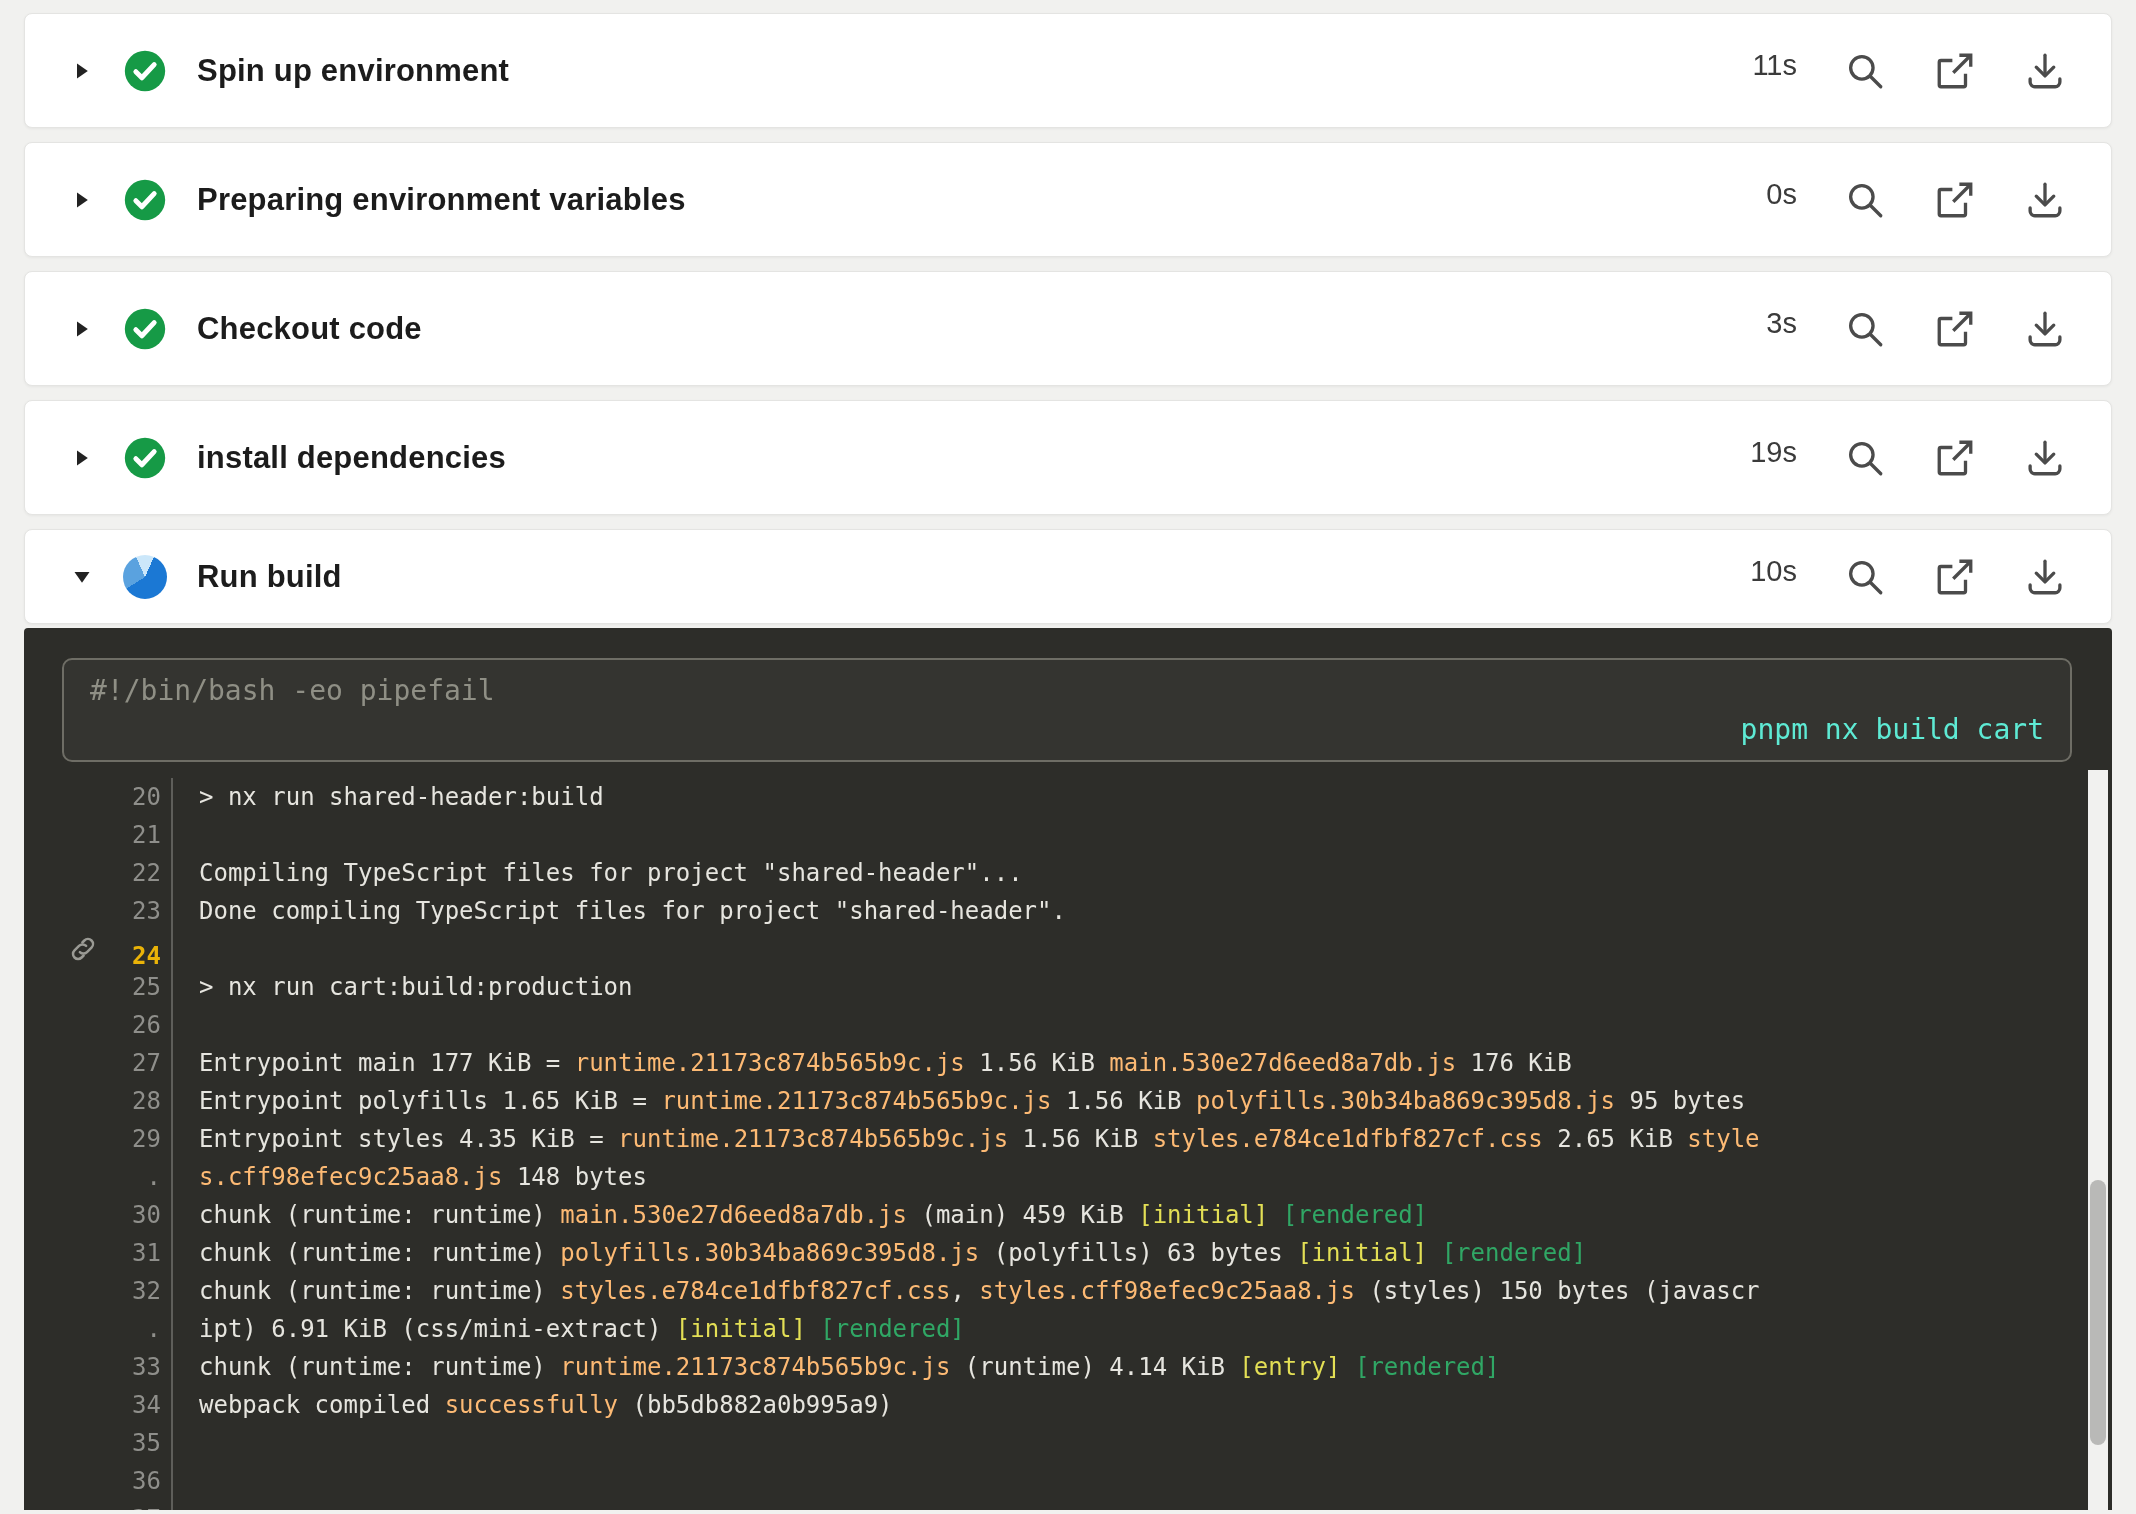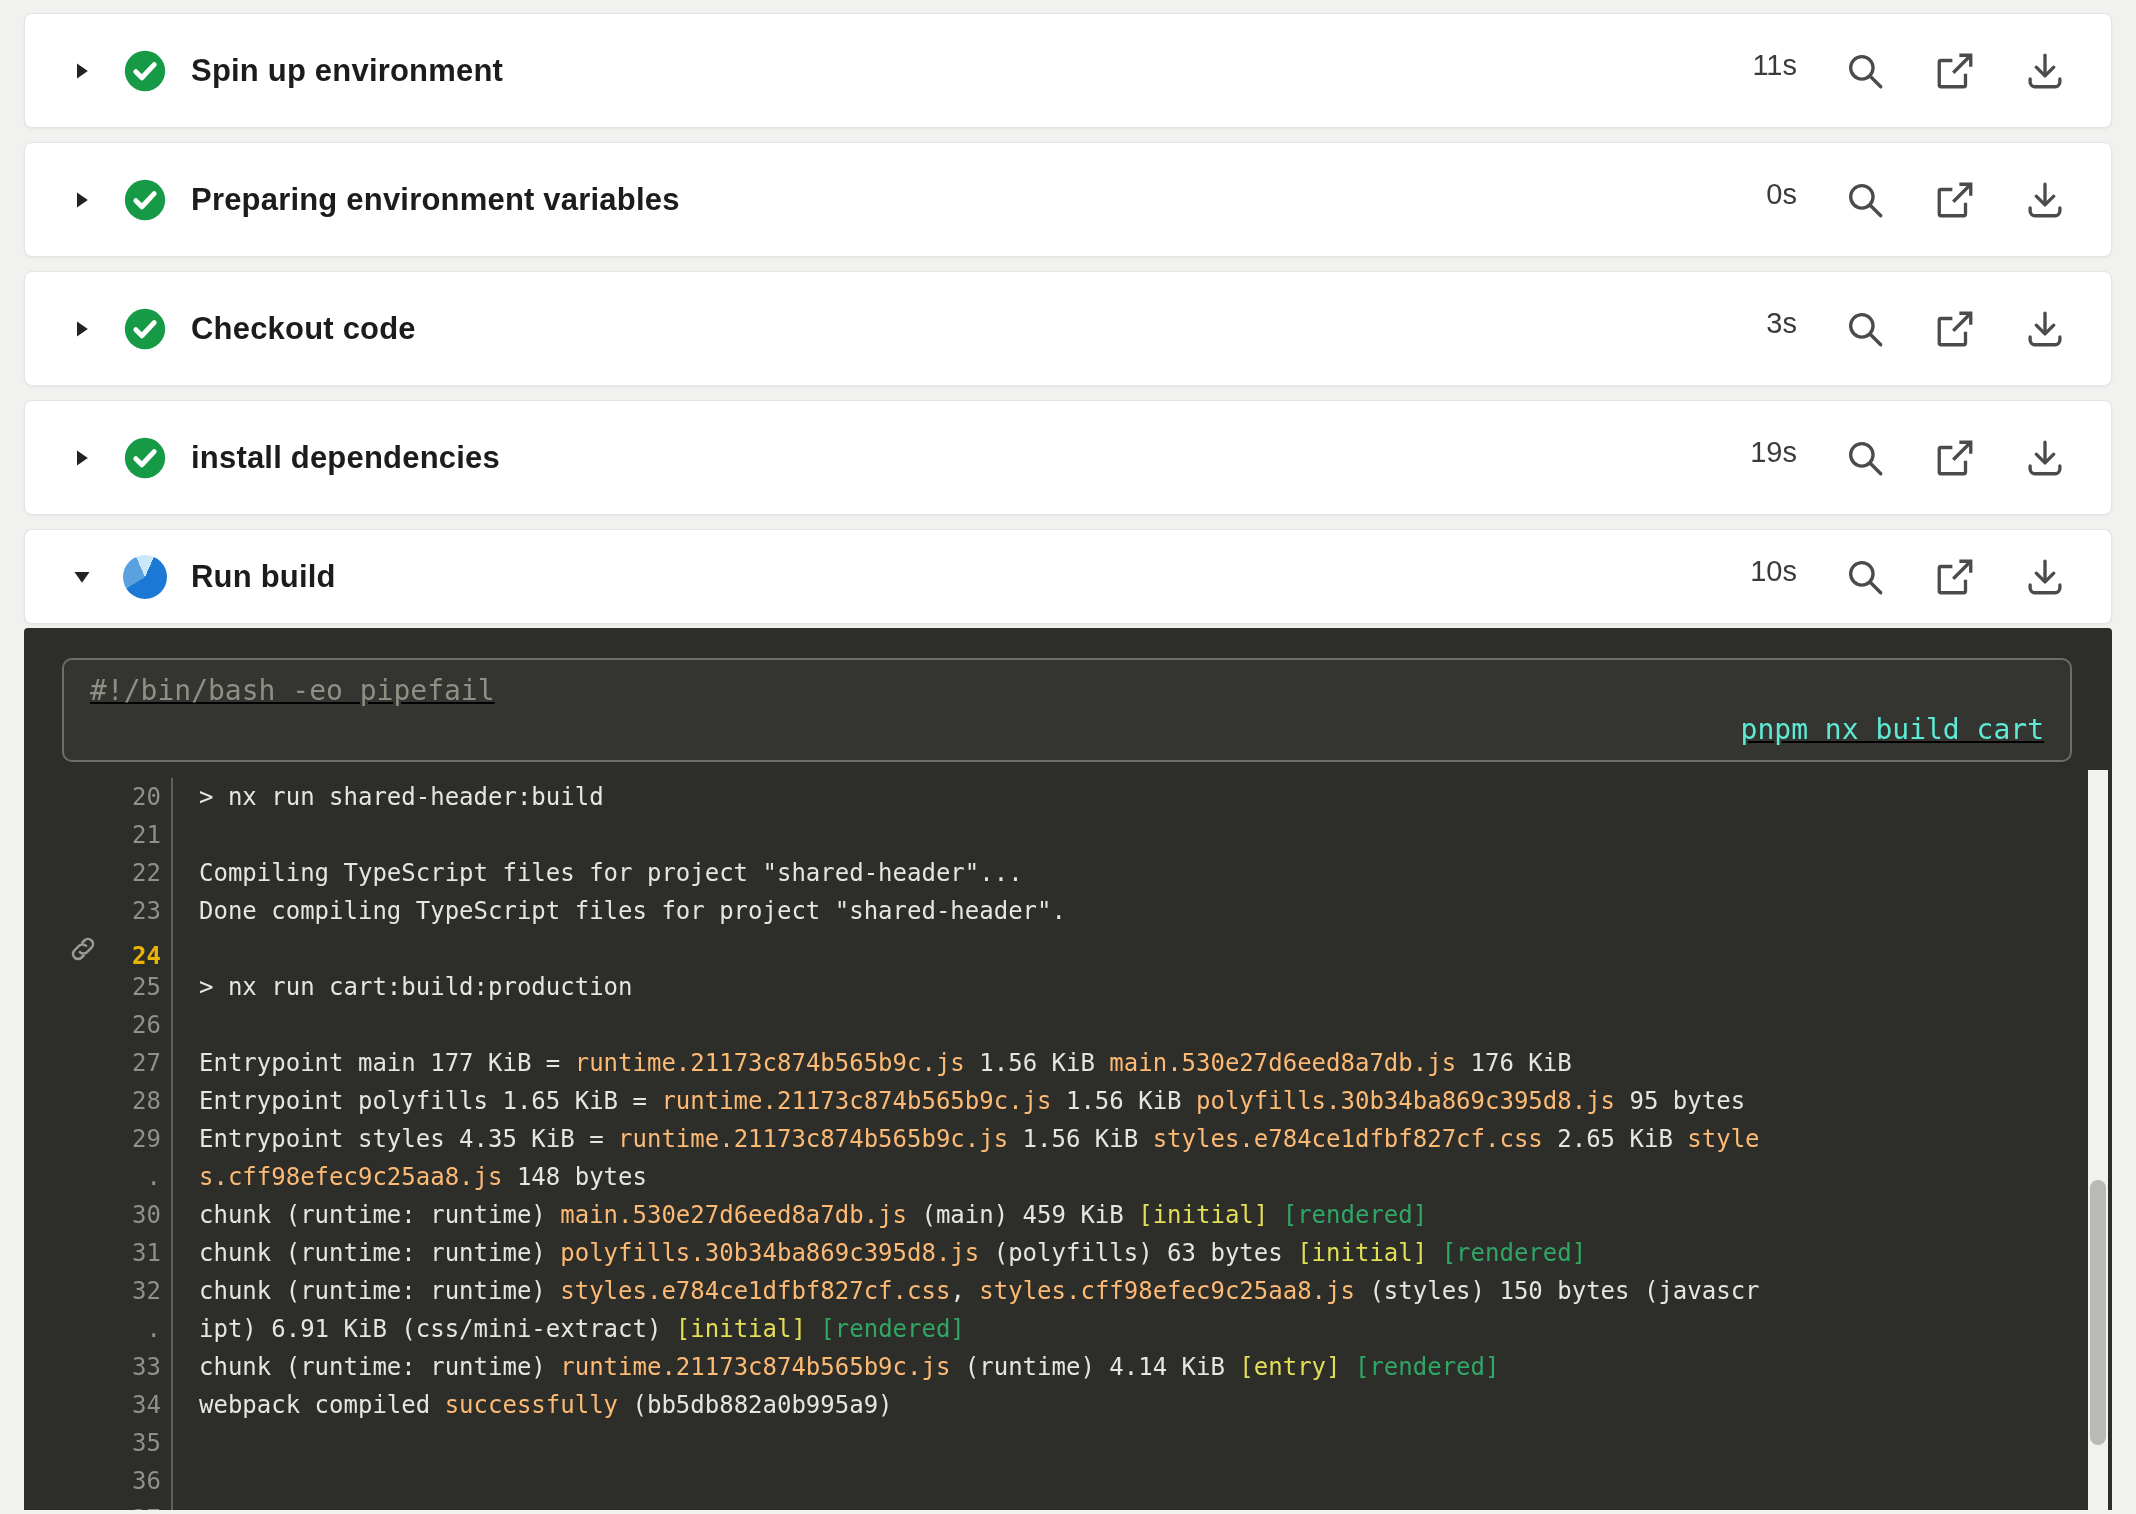--- a/index.html
+++ b/index.html
@@ -14,34 +14,34 @@
   }
   .step-card.expanded { height:95px; margin-bottom:4px; }
   .step-header { height:100%; display:flex; align-items:center; padding:0 44px 0 46px; cursor:pointer; }
   .caret { width:22px; height:22px; display:flex; align-items:center; justify-content:center; flex:0 0 auto; }
   .badge { width:44px; height:44px; margin-left:30px; flex:0 0 auto; position:relative; }
   .badge svg { display:block; }
   .badge-running {
     width:44px; height:44px; border-radius:50%;
     background:conic-gradient(#cbe7fa 0 24deg, #1b78d4 24deg 238deg, #5aa2df 238deg 336deg, #cbe7fa 336deg 360deg);
   }
-  .step-title { margin-left:24px; font-size:31px; font-weight:700; color:#1c1c1c; letter-spacing:.2px; }
+  .step-title { margin-left:30px; font-size:31px; font-weight:700; color:#1c1c1c; letter-spacing:.2px; }
   .step-right { margin-left:auto; display:flex; align-items:flex-start; gap:46px; }
   .step-duration { font-size:29px; color:#3b3b3b; min-width:64px; text-align:right; }
   .icon-btn { background:none; border:none; width:44px; height:44px; display:flex; align-items:center; justify-content:center; cursor:pointer; padding:0; }
   .icon-btn svg { display:block; }
 
   
   .terminal {
     position:relative; background:#2d2d29; height:882px; border-radius:4px 4px 0 0;
     overflow:hidden; font-family:"DejaVu Sans Mono", monospace;
   }
   .cmdbox {
     margin:30px 40px 0 38px; border:2px solid #6e6d65; border-radius:10px;
-    background:#343430; padding:11px 26px; line-height:39px; font-size:28px;text-decoration:underline;
+    background:#343430; padding:11px 26px; line-height:39px; font-size:28px;
   }
   .cmd-shebang { color:#8f8f85; }
   .cmd-line { color:#5eead4;text-align:right; }
 
   .log { margin-top:16px; }
   .log-row { display:flex; height:38px; line-height:38px; font-size:24px; padding-left:27px; white-space:pre; }
   .gutter-icon-cell { width:64px; flex:0 0 auto; display:flex; align-items:center; justify-content:center; }
   .gutter-icon-cell svg { display:block; }
   .lnum { width:46px; flex:0 0 auto; text-align:right; color:#8f8f8b; }
   .log-row.active .lnum { color:#eab308; font-weight:700;margin-top:7px; }

